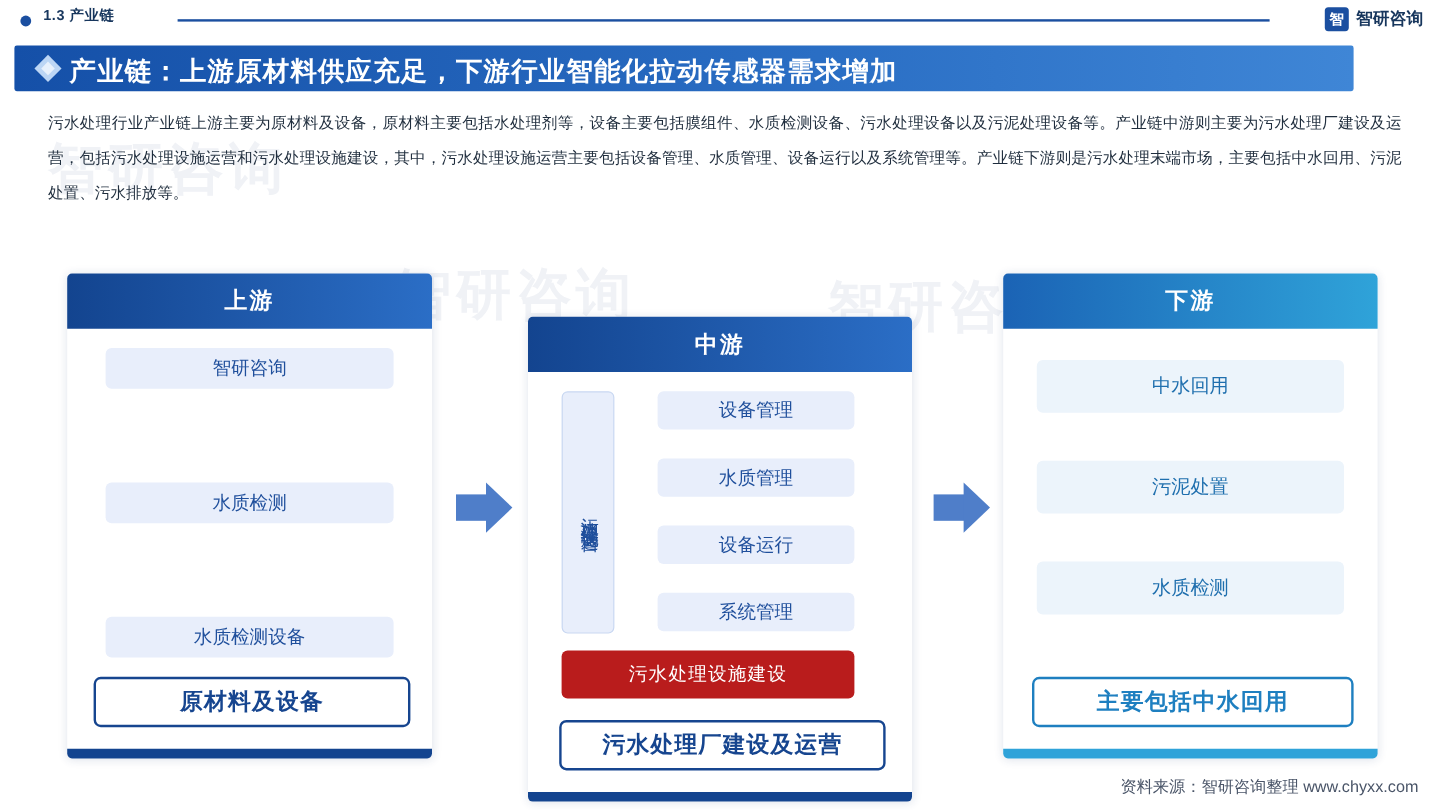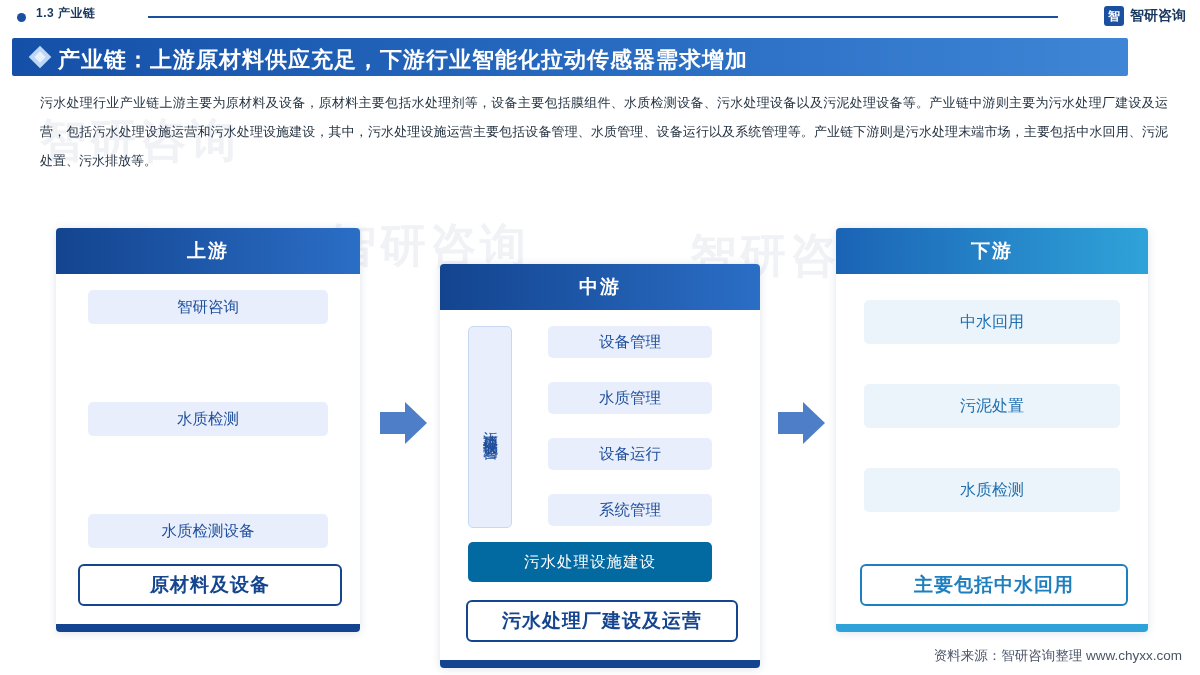--- a/index.html
+++ b/index.html
@@ -93,21 +93,21 @@
   .pill-down{left:28px;width:256px;height:44px;background:#ecf4fb;color:#1f6fae;font-size:16px;}
   .vert-pill{
     position:absolute;left:28px;top:62px;width:42px;height:200px;border-radius:5px;
     background:#e8eefb;color:#1f4f9c;font-size:15px;
     display:flex;align-items:center;justify-content:center;
     writing-mode:vertical-rl;text-orientation:upright;letter-spacing:2px;
     border:1px solid #c9d8f2;
   }
   .wide-pill{
     position:absolute;left:28px;top:278px;width:244px;height:40px;border-radius:5px;
-    background:#0369a1;color:#ffffff;font-size:15.5px;
+    background:#b91c1c;color:#ffffff;font-size:15.5px;
     display:flex;align-items:center;justify-content:center;letter-spacing:1px;
   }
   .bottom-box{
     position:absolute;height:38px;border-radius:6px;border:2px solid #16458f;
     background:#ffffff;display:flex;align-items:center;justify-content:center;
     font-size:19px;font-weight:bold;color:#16458f;letter-spacing:1px;
   }
   .bb-up{left:22px;bottom:26px;width:260px;}
   .bb-mid{left:26px;bottom:26px;width:268px;}
   .bb-down{left:24px;bottom:26px;width:264px;border-color:#1e7fc0;color:#1e7fc0;}

